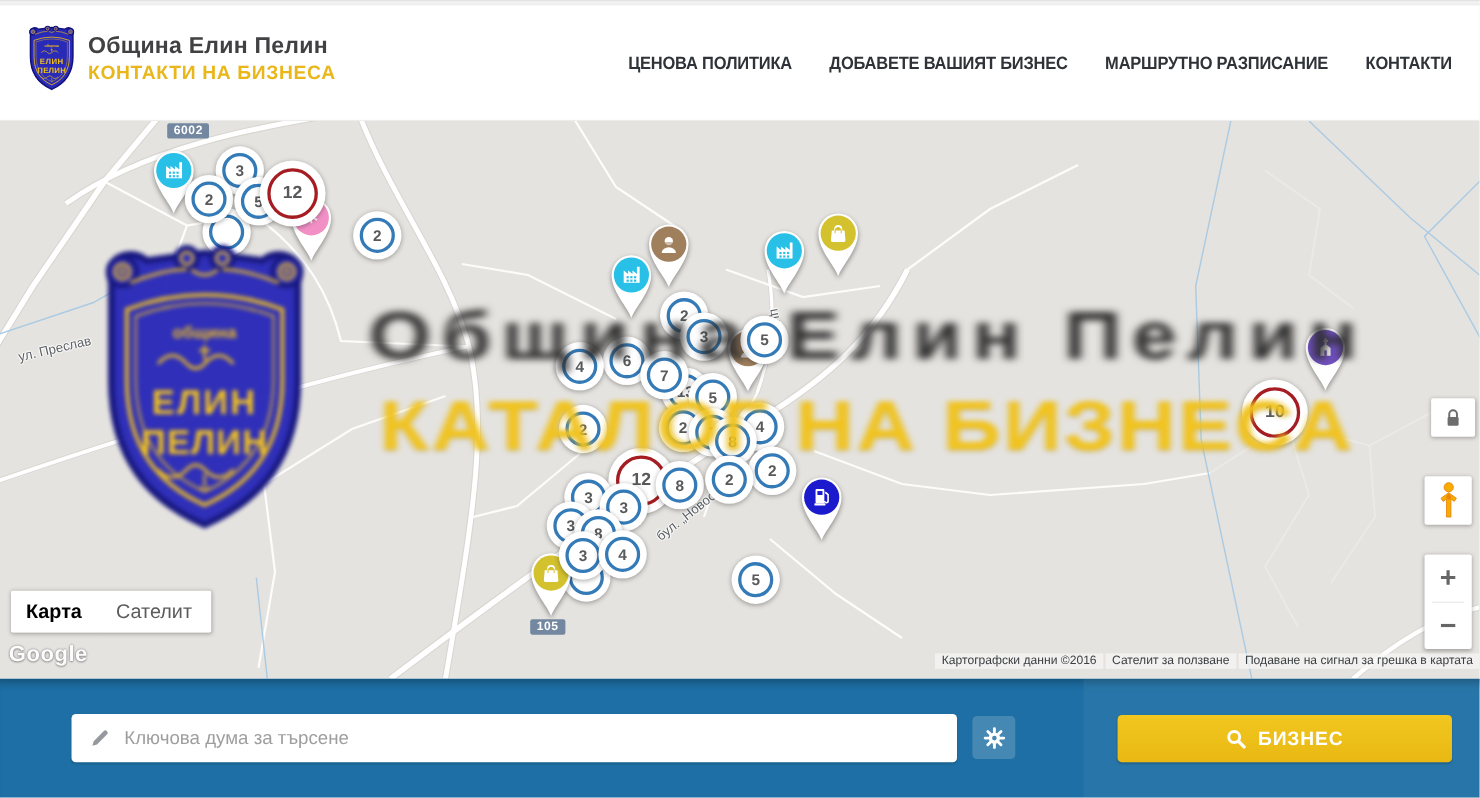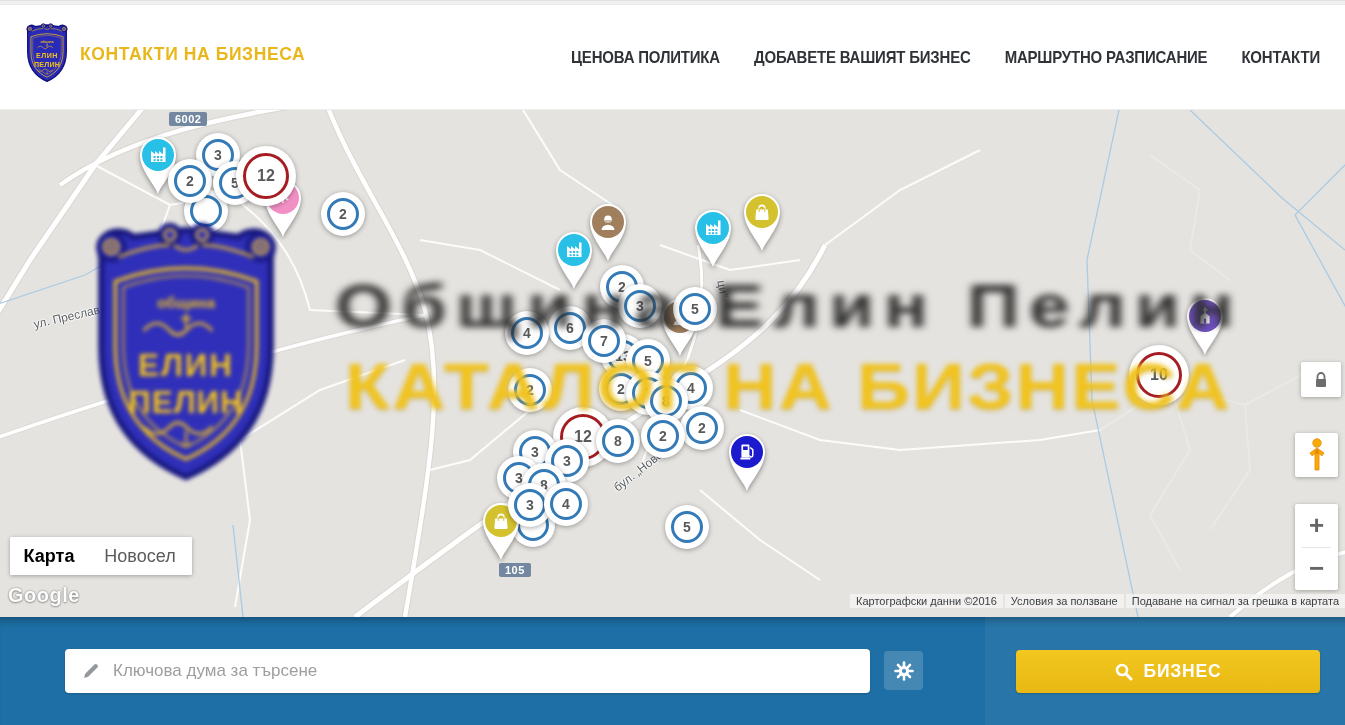--- a/index.html
+++ b/index.html
@@ -10,21 +10,21 @@
   .header { position:absolute; left:0; top:5px; width:1345px; height:105px; background:#fff; border-bottom:1px solid #ededed; }
   .brand { position:absolute; left:24px; top:17px; display:flex; align-items:center; gap:10px; }
   .brand-text .title { font-size:21px; font-weight:bold; color:#414042; letter-spacing:.2px; }
   .brand-text .subtitle { font-size:17.5px; font-weight:bold; color:#e9b71a; letter-spacing:.6px; margin-top:2px; }
   .nav { position:absolute; right:25px; top:0; height:105px; display:flex; align-items:center; gap:34px; }
   .nav-item { font-size:15px; font-weight:bold; color:#2f3338; letter-spacing:-0.2px; cursor:pointer; transform:scaleY(1.08); }
 
   
   .map { position:absolute; left:0; top:110px; width:1345px; height:507px; background:#e5e3df; overflow:hidden; cursor:default; }
   .map svg.roads { position:absolute; left:0; top:0; z-index:0; }
-  .label-layer { position:absolute; inset:0; z-index:1; pointer-events:none;margin-left:17px; }
+  .label-layer { position:absolute; inset:0; z-index:1; pointer-events:none; }
   .shield { position:absolute; background:#7388a0; color:#fff; font-size:11px; font-weight:bold; padding:1px 6px; border-radius:2px; letter-spacing:.5px; }
   .street { position:absolute; color:#5c6166; font-size:12px; white-space:nowrap;
             text-shadow:-1px 0 1px #fff,1px 0 1px #fff,0 -1px 1px #fff,0 1px 1px #fff; }
   .marker-layer { position:absolute; inset:0; z-index:2; }
   .cluster { position:absolute; width:44px; height:44px; border-radius:50%; background:#fff;
              box-shadow:0 1px 5px rgba(0,0,0,.35); display:flex; align-items:center; justify-content:center;
              transform:translate(-50%,-50%); cursor:pointer; }
   .cluster .ring { width:32px; height:32px; border:3px solid #337ab7; border-radius:50%; background:#fff;
              display:flex; align-items:center; justify-content:center; font-size:14px; font-weight:bold; color:#58595b; }
   .cluster.big { width:60px; height:60px; }
@@ -114,20 +114,21 @@
 </svg>
 
 <div class="topstrip"></div>
 
 <header class="header">
   <div class="brand">
     <svg width="46" height="62">
         <use href="#crest"></use>
       </svg>
     <div class="brand-text">
+      <div class="title">Община Елин Пелин</div>
       <div class="subtitle">КОНТАКТИ НА БИЗНЕСА</div>
     </div>
   </div>
   <nav class="nav">
     <div class="nav-item">ЦЕНОВА ПОЛИТИКА</div>
     <div class="nav-item">ДОБАВЕТЕ ВАШИЯТ БИЗНЕС</div>
     <div class="nav-item">МАРШРУТНО РАЗПИСАНИЕ</div>
     <div class="nav-item">КОНТАКТИ</div>
   </nav>
 </header>
@@ -412,26 +413,26 @@
     <svg class="wm-crest" width="202" height="274">
         <use href="#crest"></use>
       </svg>
     <div class="wm-title">Община Елин Пелин</div>
     <div class="wm-subtitle">КАТАЛОГ НА БИЗНЕСА</div>
   </div>
 
   <div class="map-controls">
     <div class="maptype">
       <button class="mt-btn mt-map">Карта</button>
-      <button class="mt-btn mt-sat">Новосел</button>
+      <button class="mt-btn mt-sat">Сателит</button>
     </div>
     <div class="glogo">Google</div>
     <div class="attribution">
       <span>Картографски данни ©2016</span>
-      <span>Условия за ползване</span>
+      <span>Сателит за ползване</span>
       <span>Подаване на сигнал за грешка в картата</span>
     </div>
     <div class="ctl ctl-lock">
       <svg width="16" height="18" viewBox="0 0 16 18">
         <path d="M4.5,8 V5.5 a3.5,3.5 0 0 1 7,0 V8" fill="none" stroke="#6d6d6d" stroke-width="1.8"></path>
         <rect x="3" y="8" width="10" height="8" rx="1" fill="#6d6d6d"></rect>
       </svg>
     </div>
     <div class="ctl ctl-pegman">
       <svg width="22" height="34" viewBox="0 0 22 34">

